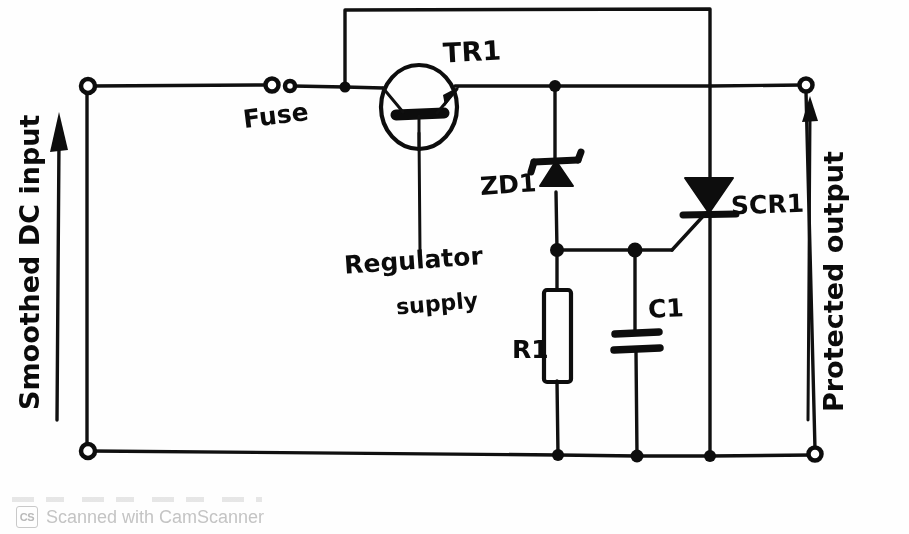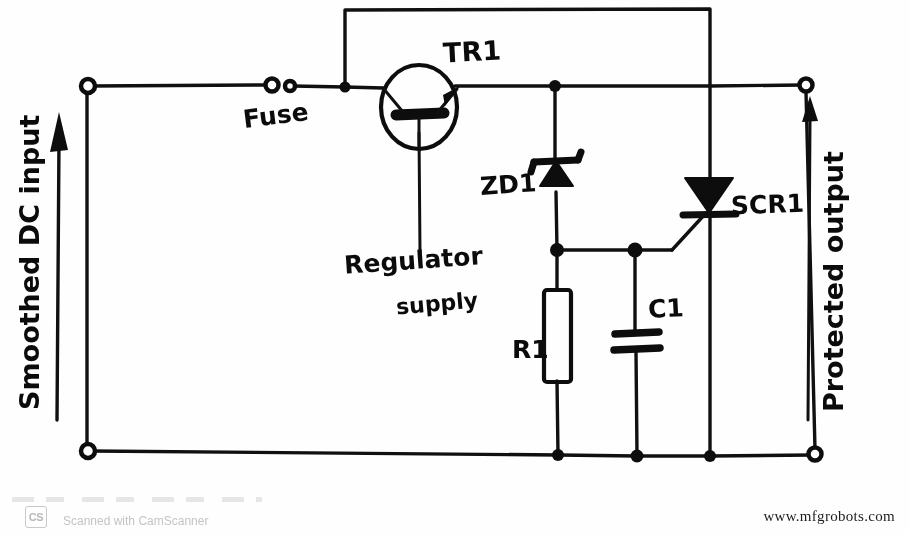--- a/index.html
+++ b/index.html
@@ -88,44 +88,44 @@
   }
   .lbl-right   {
     left: 820px; top: 200px; font-size: 27px;
     transform-origin: left top;
     transform: rotate(-90deg) translate(-212px, 0px);
   }
 
   
   #watermark-left {
     position: absolute;
-    left: 25px;
+    left: 16px;
     bottom: 6px;
     display: flex;
-    align-items: flex-end;
-    gap: 16px;
+    align-items: center;
+    gap: 8px;
   }
   .cs-logo {
     width: 20px;
     height: 20px;
     border: 1.5px solid #c9c9c9;
     border-radius: 3px;
     color: #b9b9b9;
     font-family: "Liberation Sans", sans-serif;
     font-size: 11px;
     font-weight: bold;
     display: flex;
     align-items: center;
     justify-content: center;
     letter-spacing: -0.5px;
   }
   .cs-text {
     color: #c4c4c4;
     font-family: "Liberation Sans", sans-serif;
-    font-size: 12px;
+    font-size: 18px;
   }
   #watermark-right {
     position: absolute;
     right: 14px;
     bottom: 9px;
     color: #1d1d1d;
     font-family: "Liberation Serif", serif;
     font-size: 15px;
     letter-spacing: 0.3px;
   }
@@ -256,15 +256,14 @@
   <div class="label-box lbl-left">Smoothed DC input</div>
   <div class="label-box lbl-right">Protected output</div>
 
   <div class="scan-smudge"></div>
 
   <div id="watermark-left">
     <div class="cs-logo">CS</div>
     <div class="cs-text">Scanned with CamScanner</div>
   </div>
 
-  <div id="watermark-right">www.mfgrobots.com</div>
 
 </div>
 
 </body></html>

